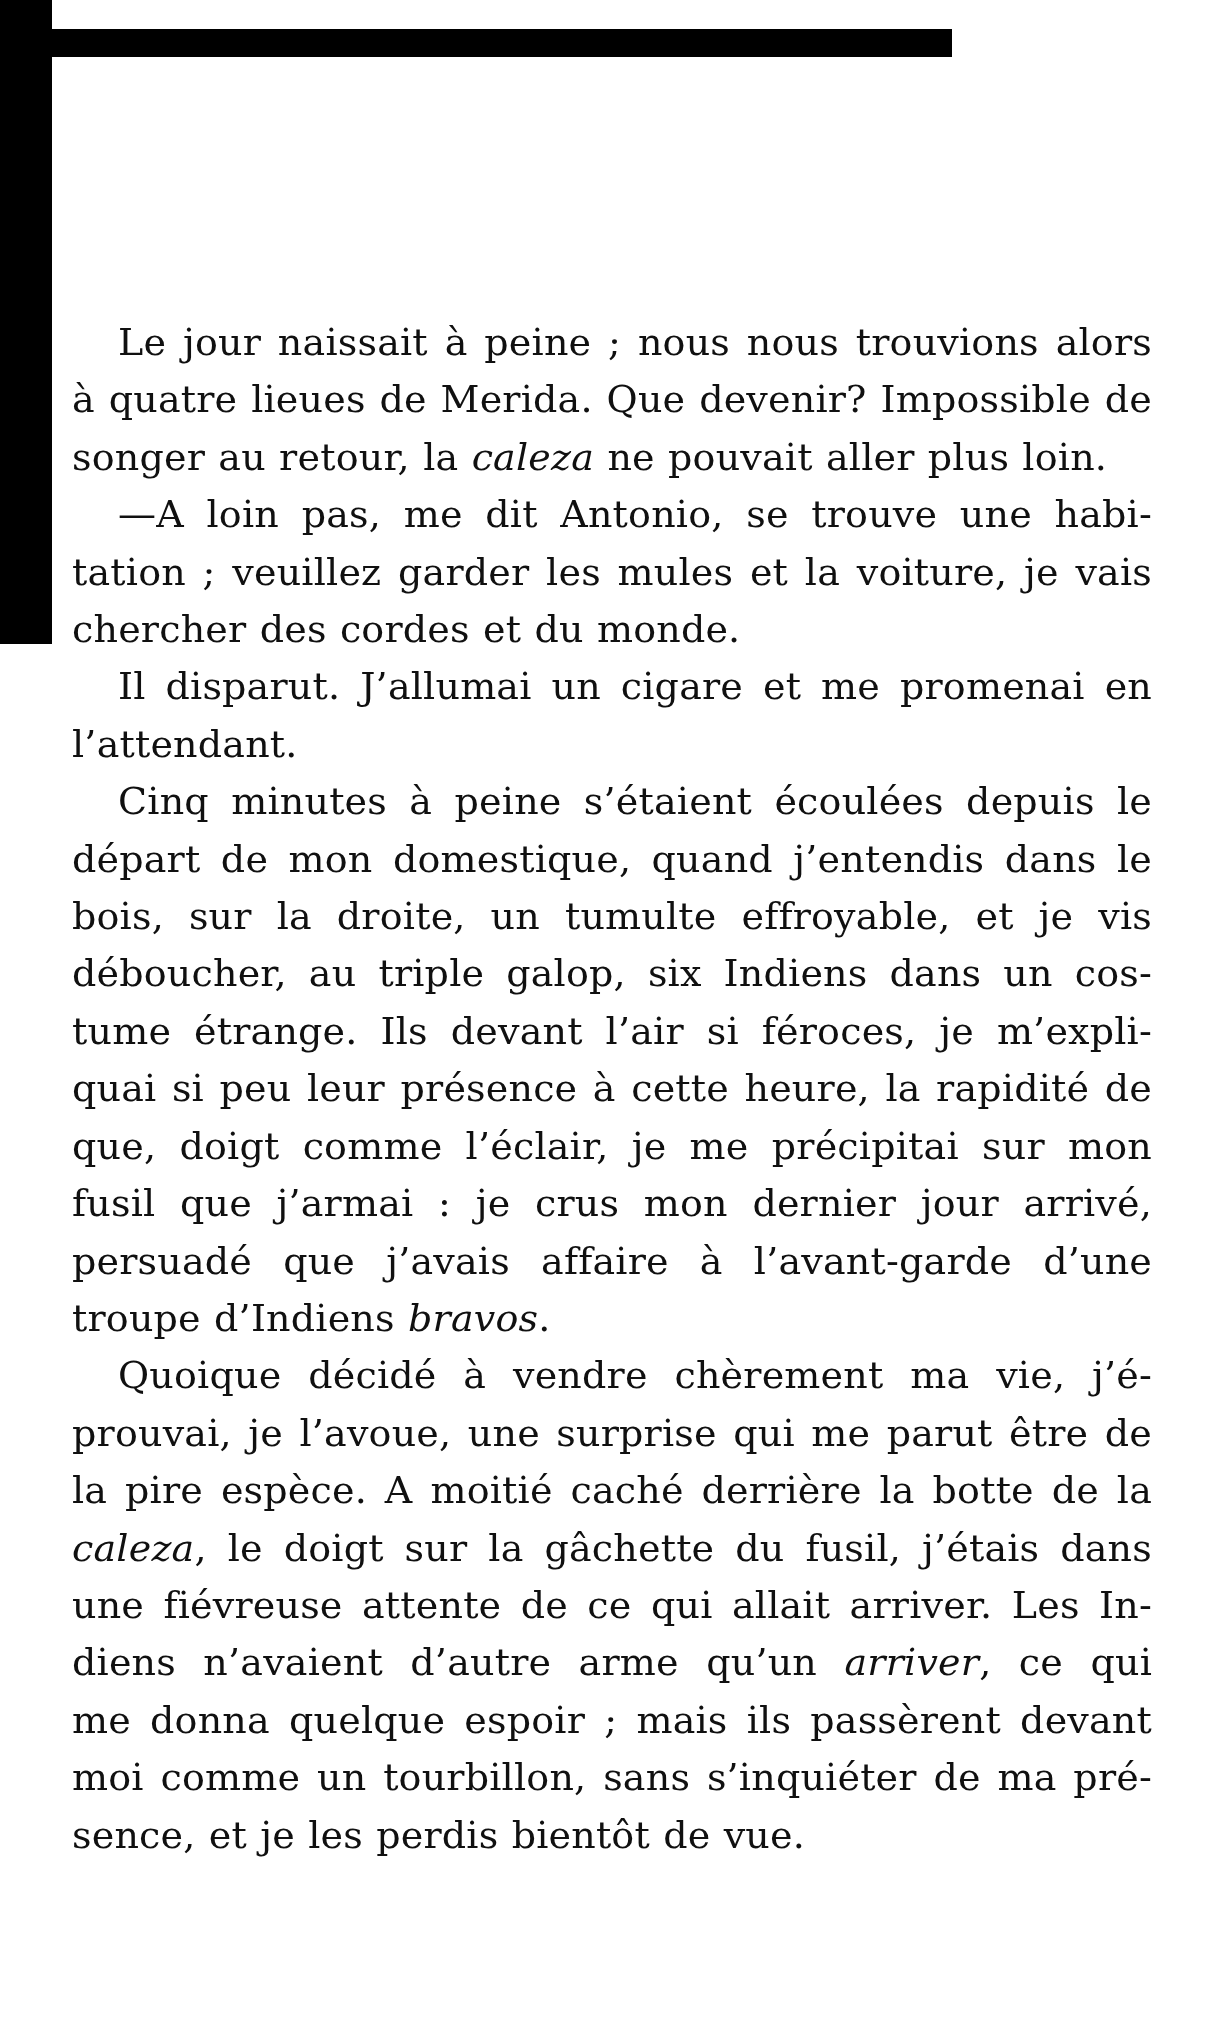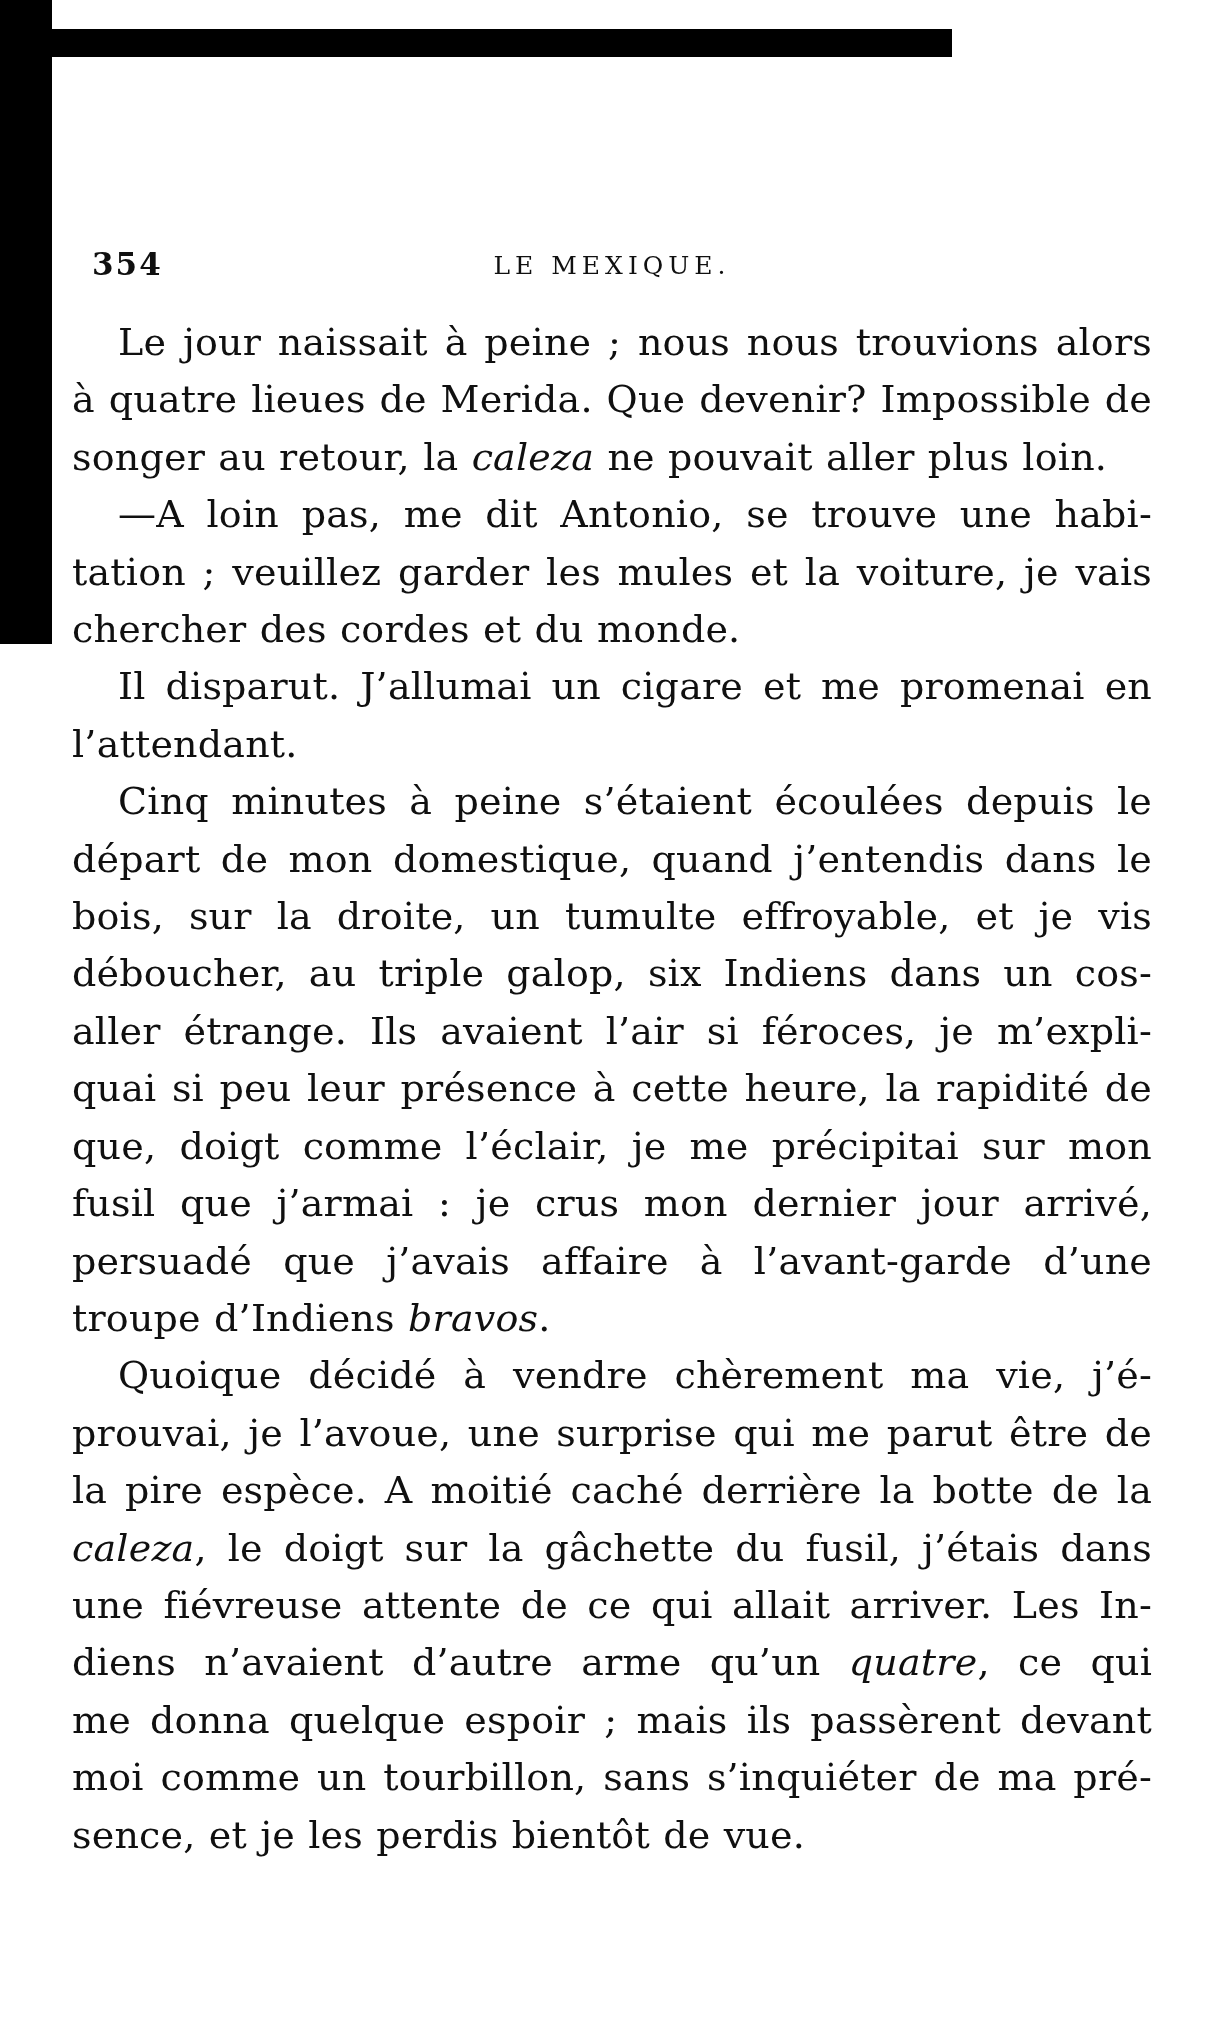--- a/index.html
+++ b/index.html
@@ -62,47 +62,43 @@
   .line.indent { text-indent: 46px; }
   .line i { font-style: italic; }
 </style>
 </head>
 <body>
 
 <div class="page" style="background: rgb(255, 255, 255); color: rgb(16, 16, 16);">
   <div class="scan-bar scan-bar-left" style="background: rgb(0, 0, 0);"></div>
   <div class="scan-bar scan-bar-top" style="background: rgb(0, 0, 0);"></div>
 
-  <div class="header">
-    <span class="pagenum">354</span>
-    <span class="running-title">LE MEXIQUE.</span>
-  </div>
 
   <div class="body-text" id="body-text">
       <div class="line indent">Le jour naissait à peine ; nous nous trouvions alors</div>
       <div class="line">à quatre lieues de Merida. Que devenir? Impossible de</div>
       <div class="line para-end">songer au retour, la <i>caleza</i> ne pouvait aller plus loin.</div>
       <div class="line indent">—A loin pas, me dit Antonio, se trouve une habi-</div>
       <div class="line">tation ; veuillez garder les mules et la voiture, je vais</div>
       <div class="line para-end">chercher des cordes et du monde.</div>
       <div class="line indent">Il disparut. J’allumai un cigare et me promenai en</div>
       <div class="line para-end">l’attendant.</div>
       <div class="line indent">Cinq minutes à peine s’étaient écoulées depuis le</div>
       <div class="line">départ de mon domestique, quand j’entendis dans le</div>
       <div class="line">bois, sur la droite, un tumulte effroyable, et je vis</div>
       <div class="line">déboucher, au triple galop, six Indiens dans un cos-</div>
-      <div class="line">aller étrange. Ils avaient l’air si féroces, je m’expli-</div>
+      <div class="line">tume étrange. Ils devant l’air si féroces, je m’expli-</div>
       <div class="line">quai si peu leur présence à cette heure, la rapidité de</div>
       <div class="line">que, doigt comme l’éclair, je me précipitai sur mon</div>
       <div class="line">fusil que j’armai : je crus mon dernier jour arrivé,</div>
       <div class="line">persuadé que j’avais affaire à l’avant-garde d’une</div>
       <div class="line para-end">troupe d’Indiens <i>bravos</i>.</div>
       <div class="line indent">Quoique décidé à vendre chèrement ma vie, j’é-</div>
       <div class="line">prouvai, je l’avoue, une surprise qui me parut être de</div>
       <div class="line">la pire espèce. A moitié caché derrière la botte de la</div>
       <div class="line"><i>caleza</i>, le doigt sur la gâchette du fusil, j’étais dans</div>
       <div class="line">une fiévreuse attente de ce qui allait arriver. Les In-</div>
-      <div class="line">diens n’avaient d’autre arme qu’un <i>quatre</i>, ce qui</div>
+      <div class="line">diens n’avaient d’autre arme qu’un <i>arriver</i>, ce qui</div>
       <div class="line">me donna quelque espoir ; mais ils passèrent devant</div>
       <div class="line">moi comme un tourbillon, sans s’inquiéter de ma pré-</div>
       <div class="line para-end">sence, et je les perdis bientôt de vue.</div>
     </div>
 </div>
 
 </body></html>

